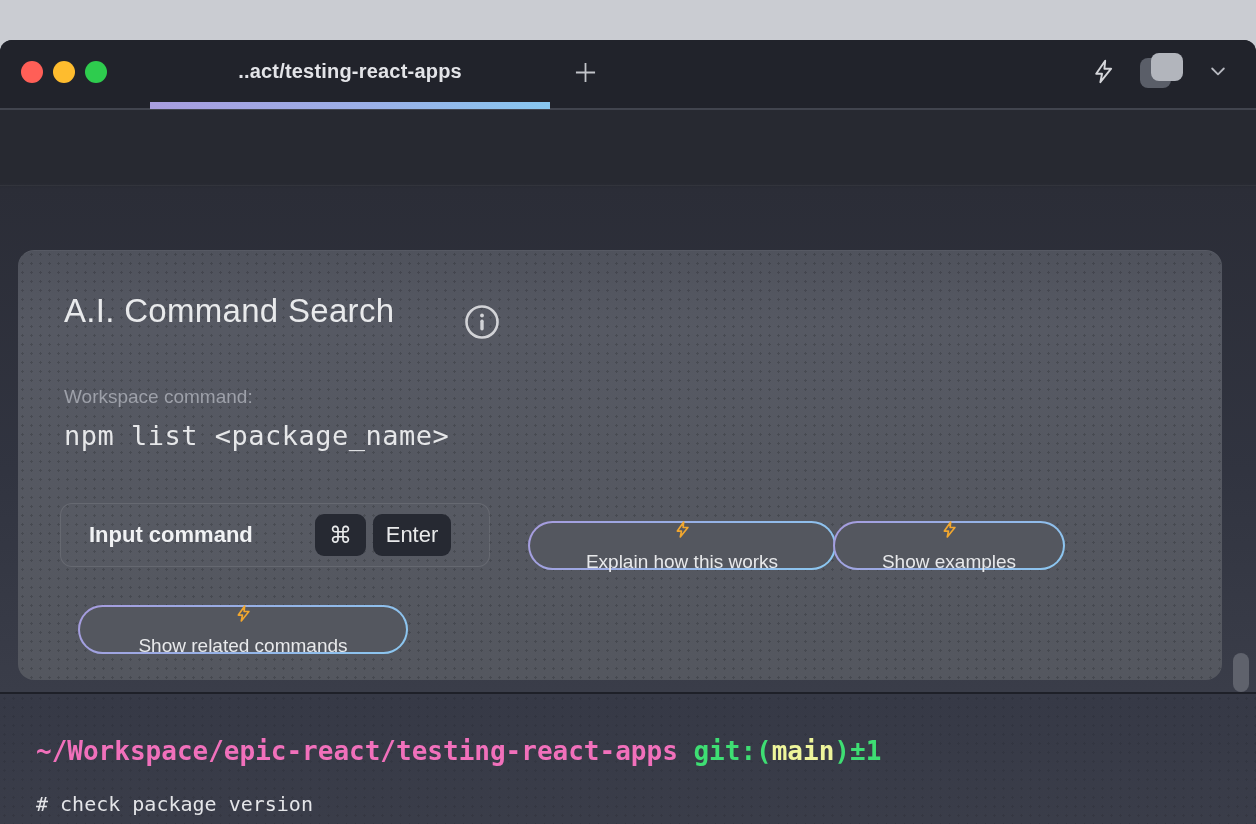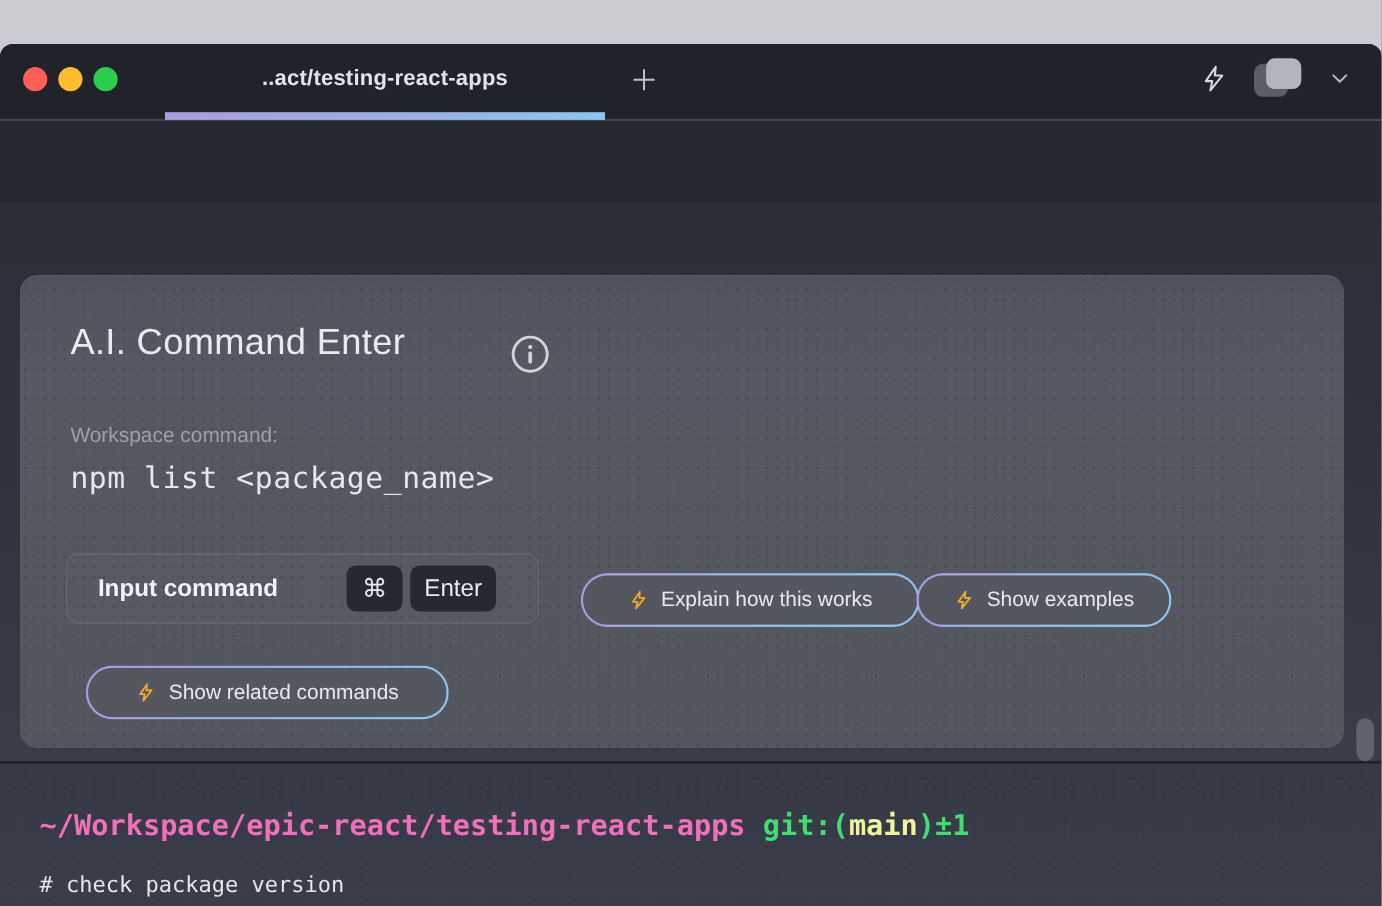--- a/index.html
+++ b/index.html
@@ -62,21 +62,21 @@
   .kbd{ height:42px; border-radius:9px; background:#262932; color:#e9eaeb; display:flex; align-items:center; justify-content:center; }
   .kbd-cmd{ width:51px; font-size:23px; margin-right:7px; }
   .kbd-enter{ width:78px; font-size:22px; }
 
   .pill{
     position:absolute; height:49px; border-radius:25px; display:flex; align-items:center; justify-content:center; gap:11px;
     border:2px solid transparent; cursor:pointer;
     background:
       linear-gradient(#54575f,#54575f) padding-box,
       linear-gradient(135deg,#a79bde 0%, #94b4e7 55%, #8bc8f1 100%) border-box;
-    color:#e8e9eb; font-size:19px;
+    color:#e8e9eb; font-size:19px;flex-direction:column;
   }
   .pill-explain{ left:510px; top:271px; width:308px; }
   .pill-examples{ left:815px; top:271px; width:232px; }
   .pill-related{ left:60px; top:355px; width:330px; }
 
   .scroll-thumb{ position:absolute; left:1233px; top:543px; width:16px; height:39px; border-radius:8px; background:#5f626c; }
 
   
   .footer{
     position:absolute; left:0; top:652px; width:1256px; height:189px;
@@ -142,21 +142,21 @@
 
   <div class="tabline">
     <span class="baseline"></span>
     <span class="active"></span>
   </div>
 
   <div class="main">
     <div class="block-line"></div>
 
     <div class="panel">
-      <div class="panel-title">A.I. Command Enter</div>
+      <div class="panel-title">A.I. Command Search</div>
       <div class="info-icon">
         <svg width="36" height="36" viewBox="0 0 36 36" fill="none">
           <circle cx="18" cy="18" r="15.5" stroke="#d2d3d7" stroke-width="2.6"></circle>
           <circle cx="18" cy="11.5" r="1.9" fill="#d2d3d7"></circle>
           <rect x="16.3" y="15.5" width="3.4" height="11" rx="1.7" fill="#d2d3d7"></rect>
         </svg>
       </div>
 
       <div class="suggested-label">Workspace command:</div>
       <div class="suggested-cmd">npm list &lt;package_name&gt;</div>

